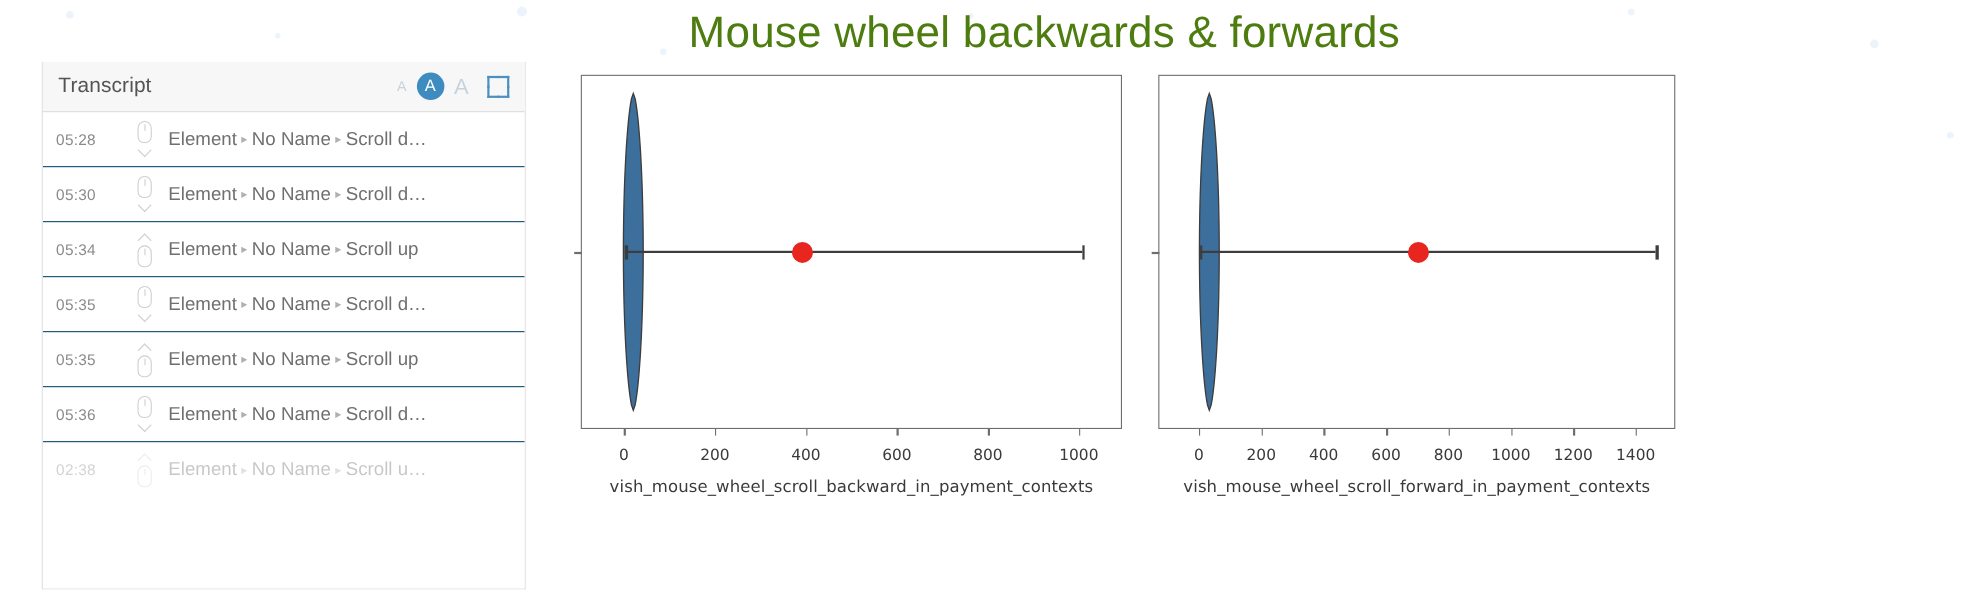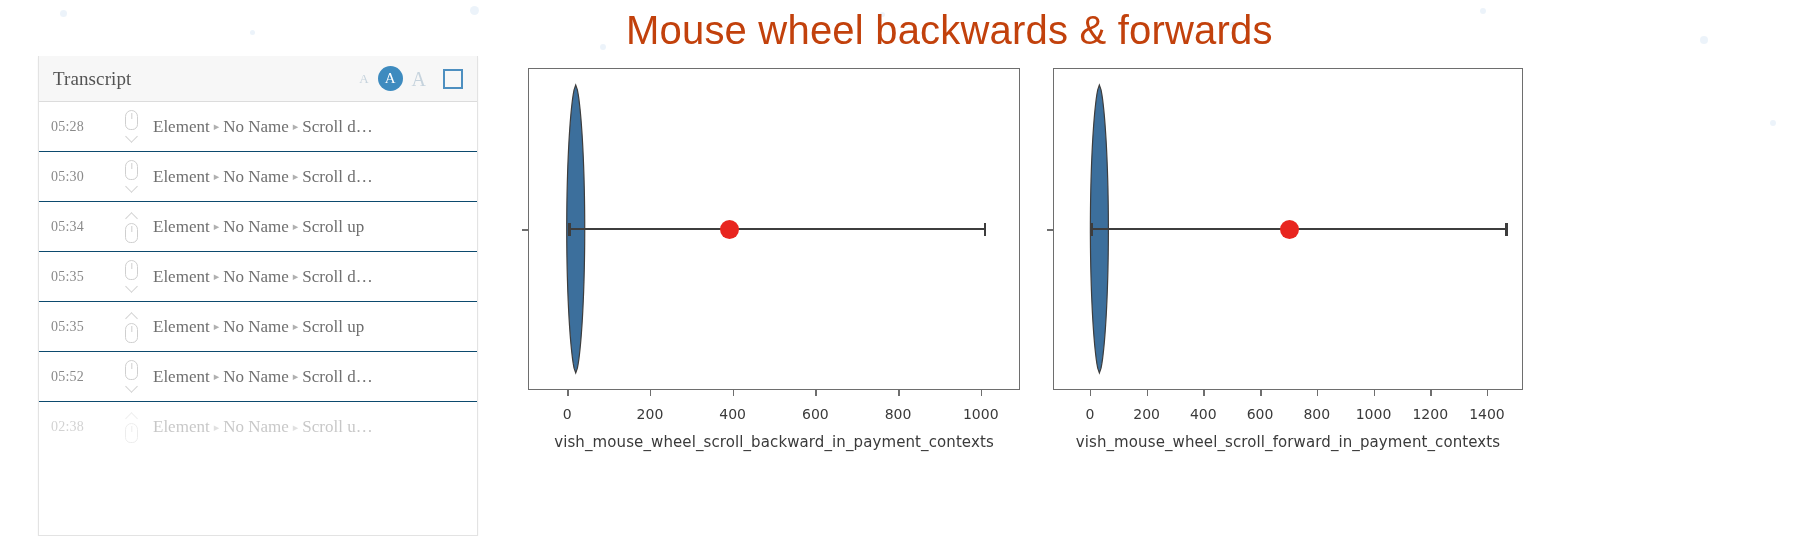--- a/index.html
+++ b/index.html
@@ -10,21 +10,21 @@
   }
   
   .bg-dots{position:absolute;inset:0;pointer-events:none;}
   .bg-dots i{position:absolute;border-radius:50%;background:#dceaf6;opacity:.55;display:block;}
 
   
   .transcript-panel{
     position:absolute;left:38px;top:56px;width:440px;height:480px;
     background:#ffffff;border:1px solid #e3e3e3;border-top:none;
     box-shadow:0 1px 2px rgba(0,0,0,.05);
-    box-sizing:border-box;overflow:hidden;font-family:Liberation Serif, serif;
+    box-sizing:border-box;overflow:hidden;
   }
   .transcript-header{
     height:46px;background:#f7f7f7;border-bottom:1px solid #dcdcdc;
     display:flex;align-items:center;padding:0 14px;box-sizing:border-box;
   }
   .transcript-title{
     font-size:19px;color:#545454;letter-spacing:.1px;flex:1;
   }
   .hdr-tools{display:flex;align-items:center;gap:9px;}
   .sz{color:#c6d3dd;line-height:1;user-select:none;}
@@ -71,21 +71,21 @@
   .t-text{
     font-size:17px;color:#6f6f6f;white-space:nowrap;overflow:hidden;
     display:flex;align-items:center;
   }
   .crumb-sep{color:#b0b0b0;font-size:11px;margin:0 4px;}
   .t-row.faded{opacity:.38;border-bottom:none;}
 
   
   .slide-title{
     position:absolute;left:626px;top:8px;
-    font-size:40px;color:#c2410c;font-weight:400;white-space:nowrap;
+    font-size:40px;color:#4d7c0f;font-weight:400;white-space:nowrap;
     letter-spacing:.2px;
   }
 
   
   .chart{position:absolute;top:68px;}
   .chart.left{left:528px;width:492px;}
   .chart.right{left:1053px;width:470px;}
   .plot-frame{
     position:relative;height:322px;border:1.4px solid #6e6e6e;
     background:#fff;box-sizing:border-box;
@@ -219,21 +219,21 @@
         </div>
         <div class="t-text">
           <span>Element</span>
           <span class="crumb-sep">▸</span>
           <span>No Name</span>
           <span class="crumb-sep">▸</span>
           <span>Scroll up</span>
         </div>
       </div>
       <div class="t-row">
-        <div class="t-time">05:52</div>
+        <div class="t-time">05:36</div>
         <div class="t-icon">
           <span class="mouse-ico dir-down">
             <span class="mouse-body"></span>
             <span class="chev"></span>
           </span>
         </div>
         <div class="t-text">
           <span>Element</span>
           <span class="crumb-sep">▸</span>
           <span>No Name</span>

